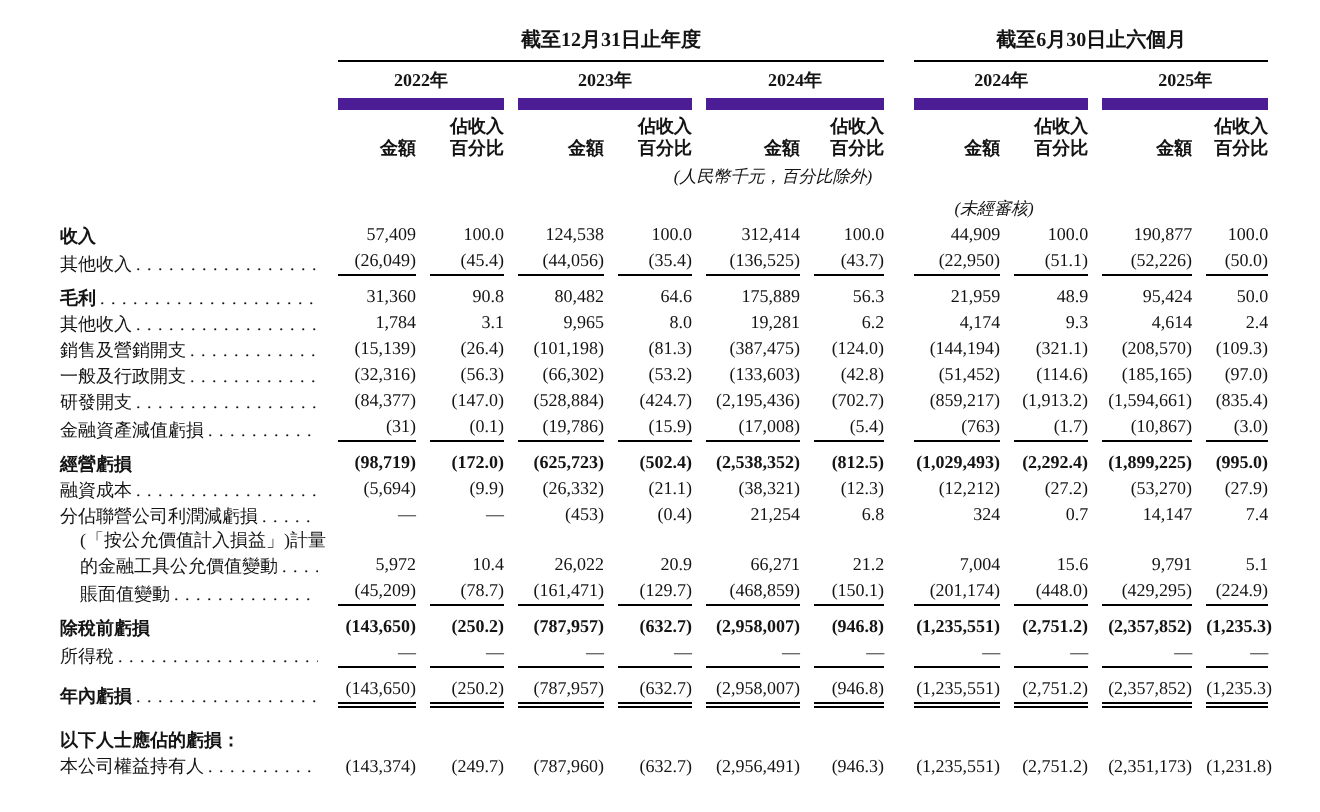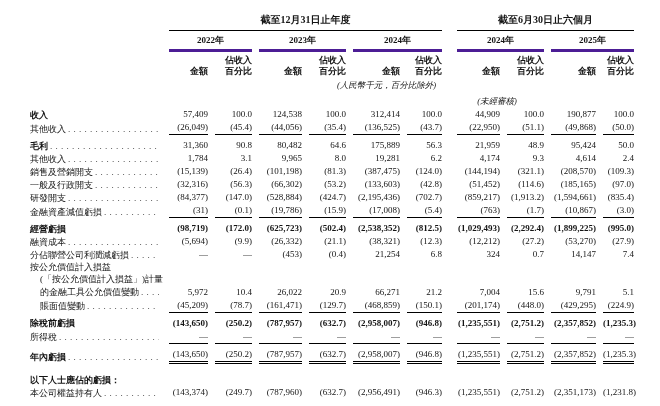--- a/index.html
+++ b/index.html
@@ -10,21 +10,21 @@
     -webkit-font-smoothing:antialiased;
   }
   .wrap { padding:13px 26px 0 30px; }
   table { border-collapse:collapse; table-layout:fixed; width:604px; font-size:9px; }
   td,th { padding:0; font-weight:normal; vertical-align:bottom; }
 
   
   .ghs { display:block; text-align:center; font-weight:bold; font-size:10px;
          border-bottom:1.5px solid #000; padding-bottom:3px; margin-left:7px; }
   .yhs { display:block; text-align:center; font-weight:bold; font-size:9px;
-         border-bottom:3px solid #4c1d95; padding:3px 0 2px; margin-left:7px; }
+         border-bottom:6px solid #4c1d95; padding:3px 0 2px; margin-left:7px; }
   .sh  { text-align:right; font-weight:bold; padding:3px 0 1px 6px; line-height:10.5px; }
   .note { font-style:italic; font-size:8.5px; }
   .note-units { text-align:right; padding:3px 6px 0 0; }
   .note-unaudited { text-align:center; padding:4px 0 0 0; }
 
   
   .lblc { vertical-align:bottom; }
   .lbl-flex { display:flex; align-items:baseline; padding-right:3px; }
   .ind1 .lbl-flex { padding-left:10px; }
   .lt { white-space:nowrap; }
@@ -184,21 +184,21 @@
             <span class="vs">(43.7)</span>
           </td>
           <td class="sp"></td>
           <td class="v">
             <span class="vs">(22,950)</span>
           </td>
           <td class="v">
             <span class="vs">(51.1)</span>
           </td>
           <td class="v">
-            <span class="vs">(49,868)</span>
+            <span class="vs">(52,226)</span>
           </td>
           <td class="v">
             <span class="vs">(50.0)</span>
           </td>
         </tr>
         <tr class="sb">
           <td class="lblc">
             <div class="lbl-flex">
               <span class="lt b">毛利</span>
               <span class="leader"></span>
@@ -539,38 +539,20 @@
           </td>
           <td class="v">
             <span class="vs">0.7</span>
           </td>
           <td class="v">
             <span class="vs">14,147</span>
           </td>
           <td class="v">
             <span class="vs">7.4</span>
           </td>
-        </tr>
-        <tr>
-          <td class="lblc">
-            <div class="lbl-flex">
-              <span class="lt">按公允價值計入損益</span>
-            </div>
-          </td>
-          <td class="v"></td>
-          <td class="v"></td>
-          <td class="v"></td>
-          <td class="v"></td>
-          <td class="v"></td>
-          <td class="v"></td>
-          <td class="sp"></td>
-          <td class="v"></td>
-          <td class="v"></td>
-          <td class="v"></td>
-          <td class="v"></td>
         </tr>
         <tr>
           <td class="lblc ind1">
             <div class="lbl-flex">
               <span class="lt">(「按公允價值計入損益」)計量</span>
             </div>
           </td>
           <td class="v"></td>
           <td class="v"></td>
           <td class="v"></td>

